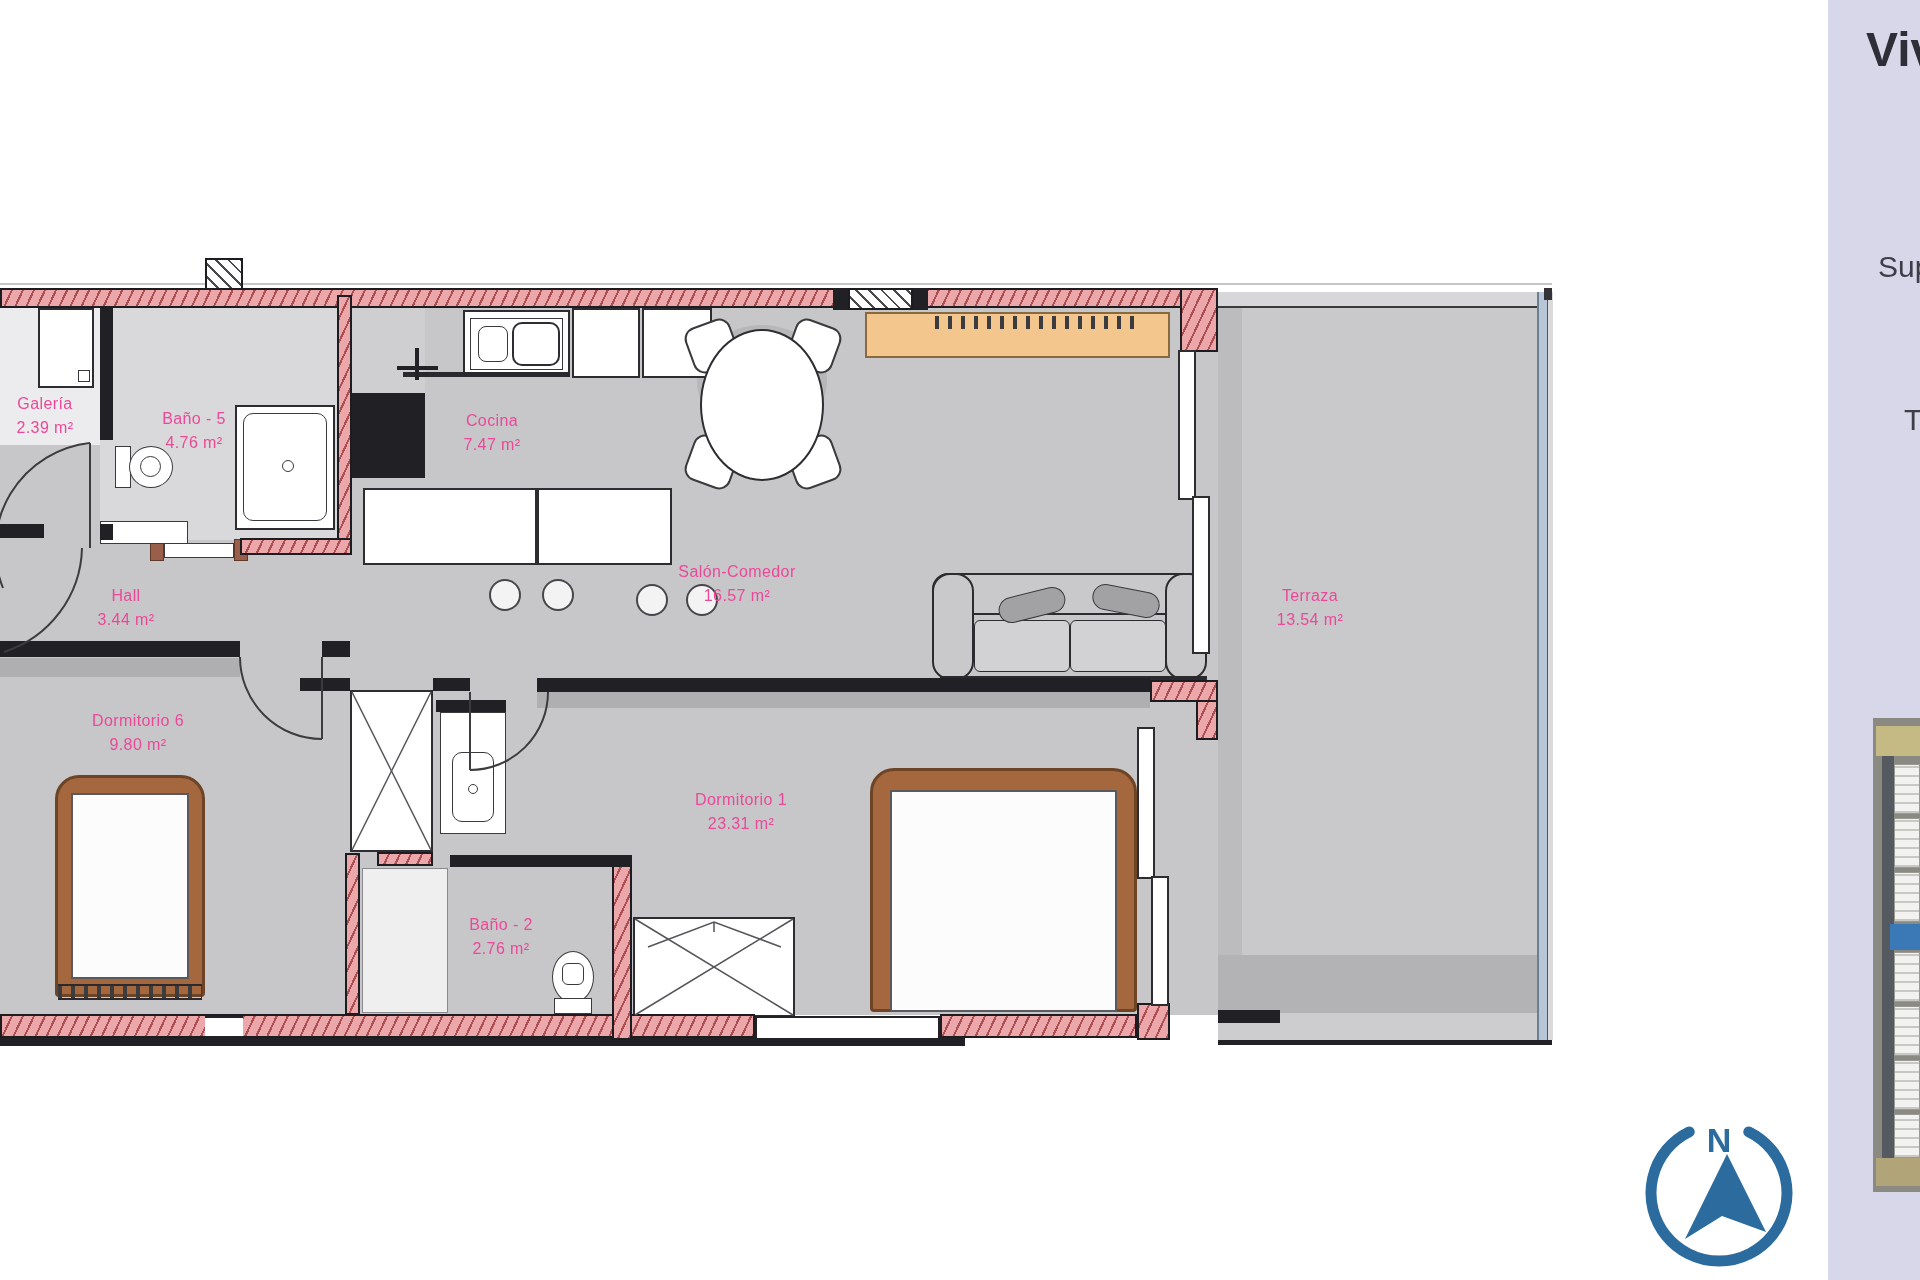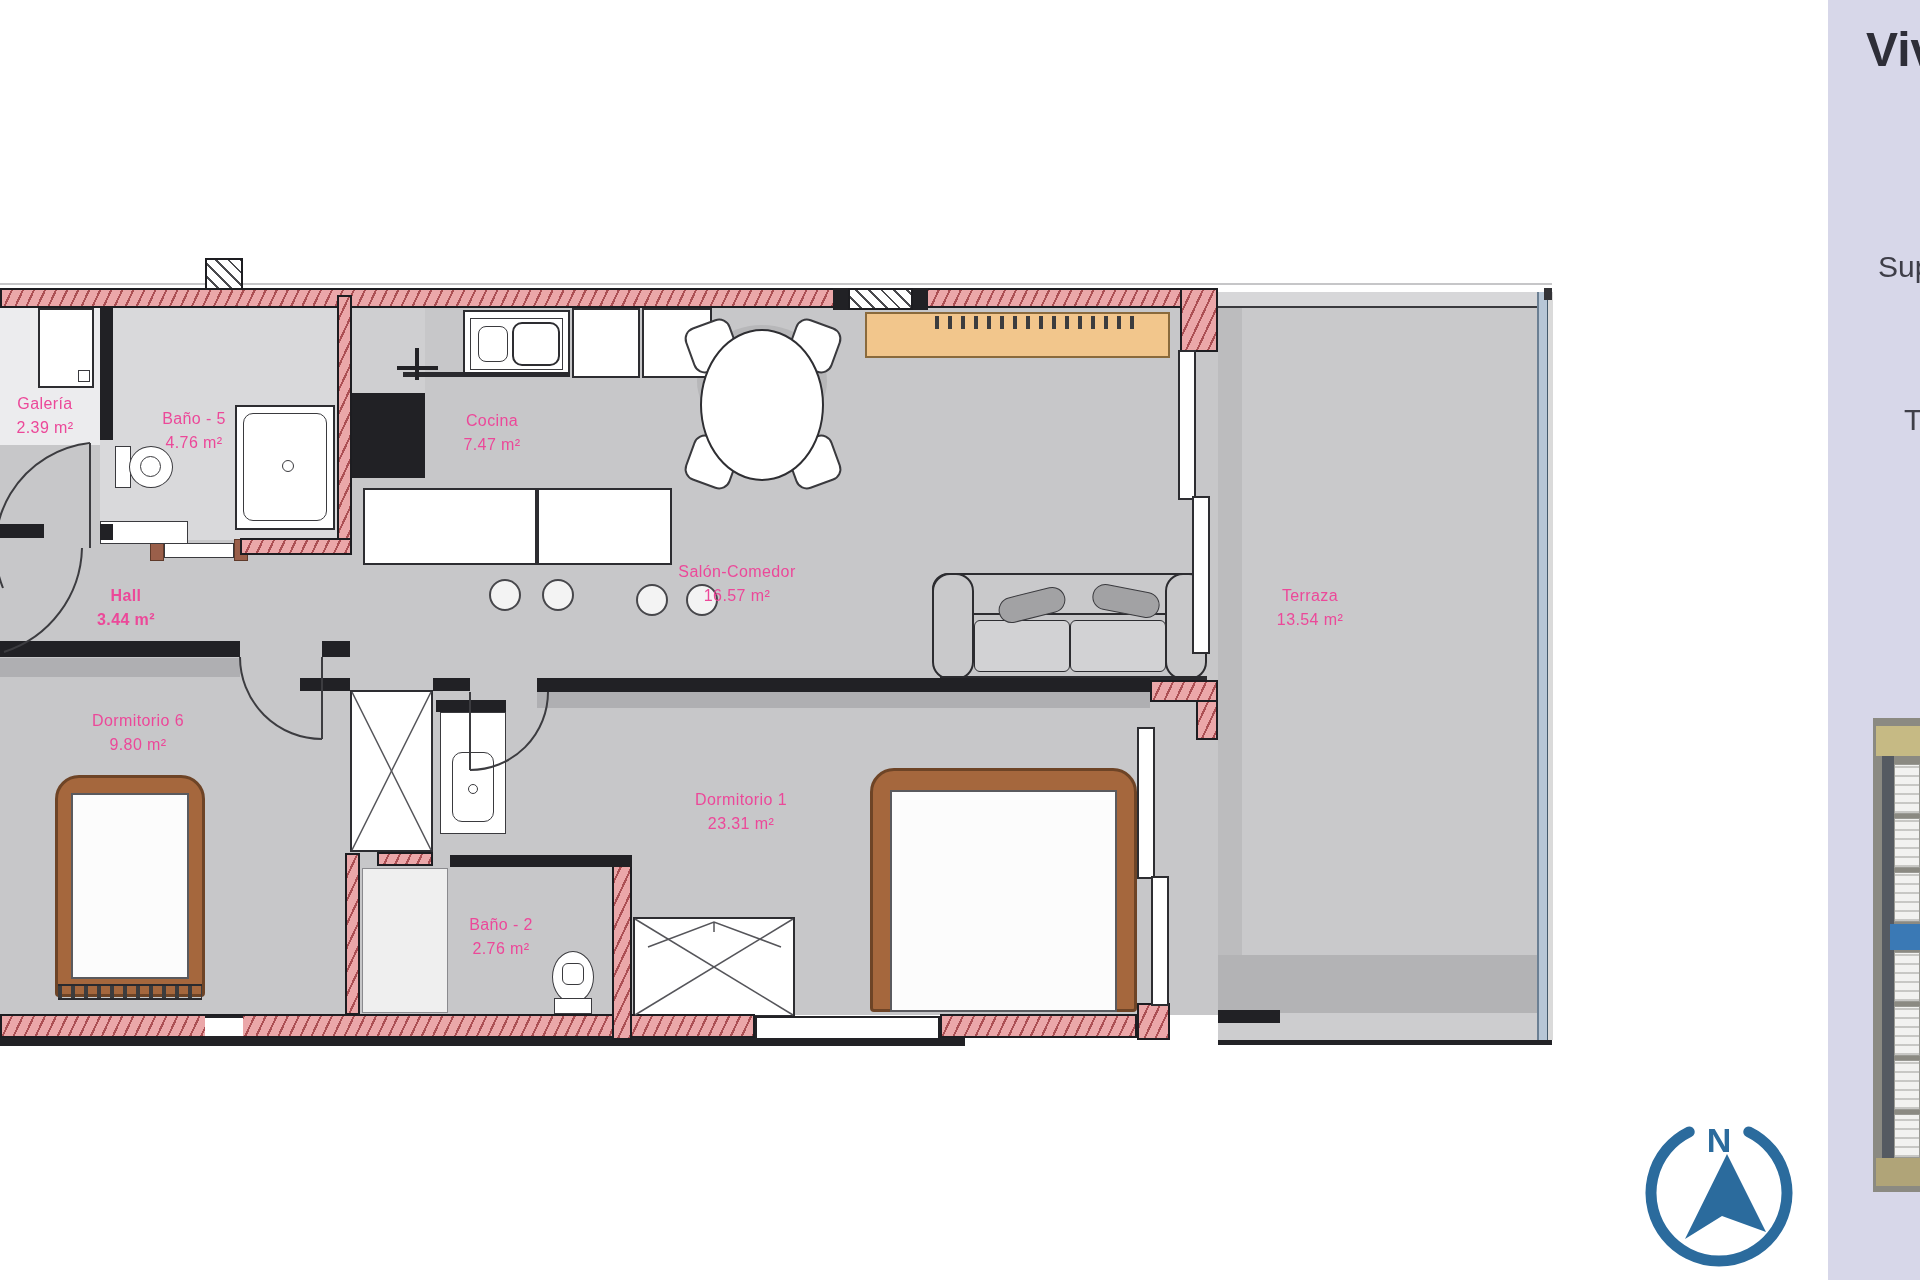--- a/index.html
+++ b/index.html
@@ -193,21 +193,21 @@
     <span class="area">2.39 m²</span>
   </div>
   <div class="lbl" style="left:194px;top:407px;">
     <span>Baño - 5</span>
     <span class="area">4.76 m²</span>
   </div>
   <div class="lbl" style="left:492px;top:409px;">
     <span>Cocina</span>
     <span class="area">7.47 m²</span>
   </div>
-  <div class="lbl" style="left:126px;top:584px;font-weight:bold;">
+  <div class="lbl" style="left:126px;top:584px;">
     <span>Hall</span>
     <span class="area">3.44 m²</span>
   </div>
   <div class="lbl" style="left:737px;top:560px;">
     <span>Salón-Comedor</span>
     <span class="area">16.57 m²</span>
   </div>
   <div class="lbl" style="left:138px;top:709px;">
     <span>Dormitorio 6</span>
     <span class="area">9.80 m²</span>

